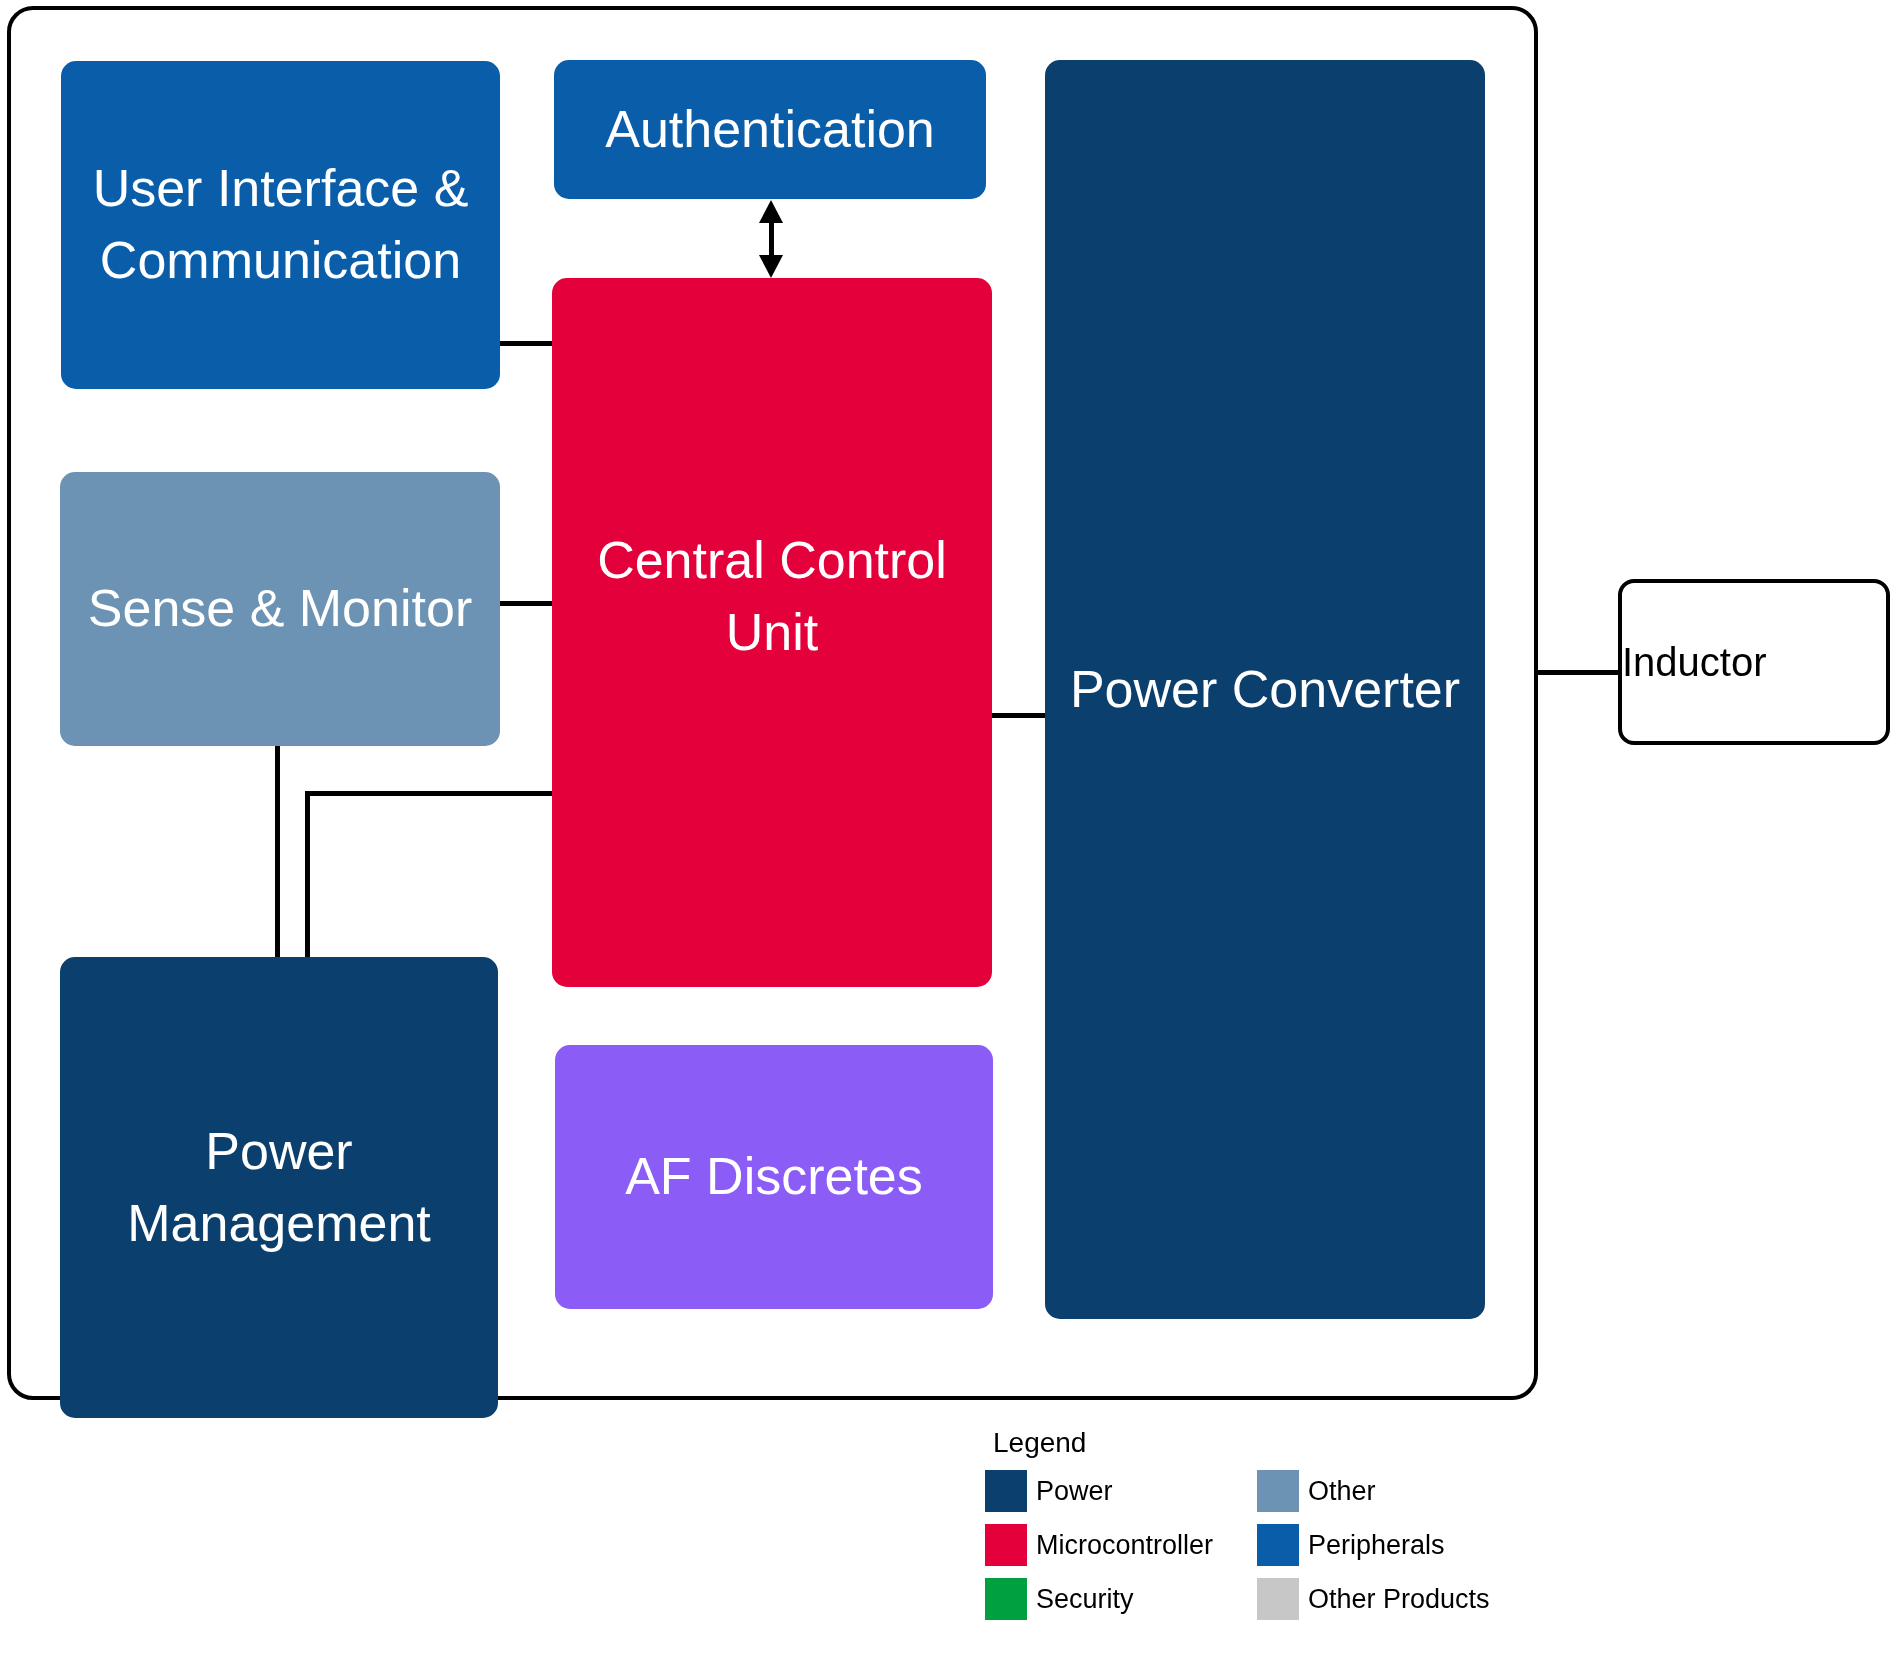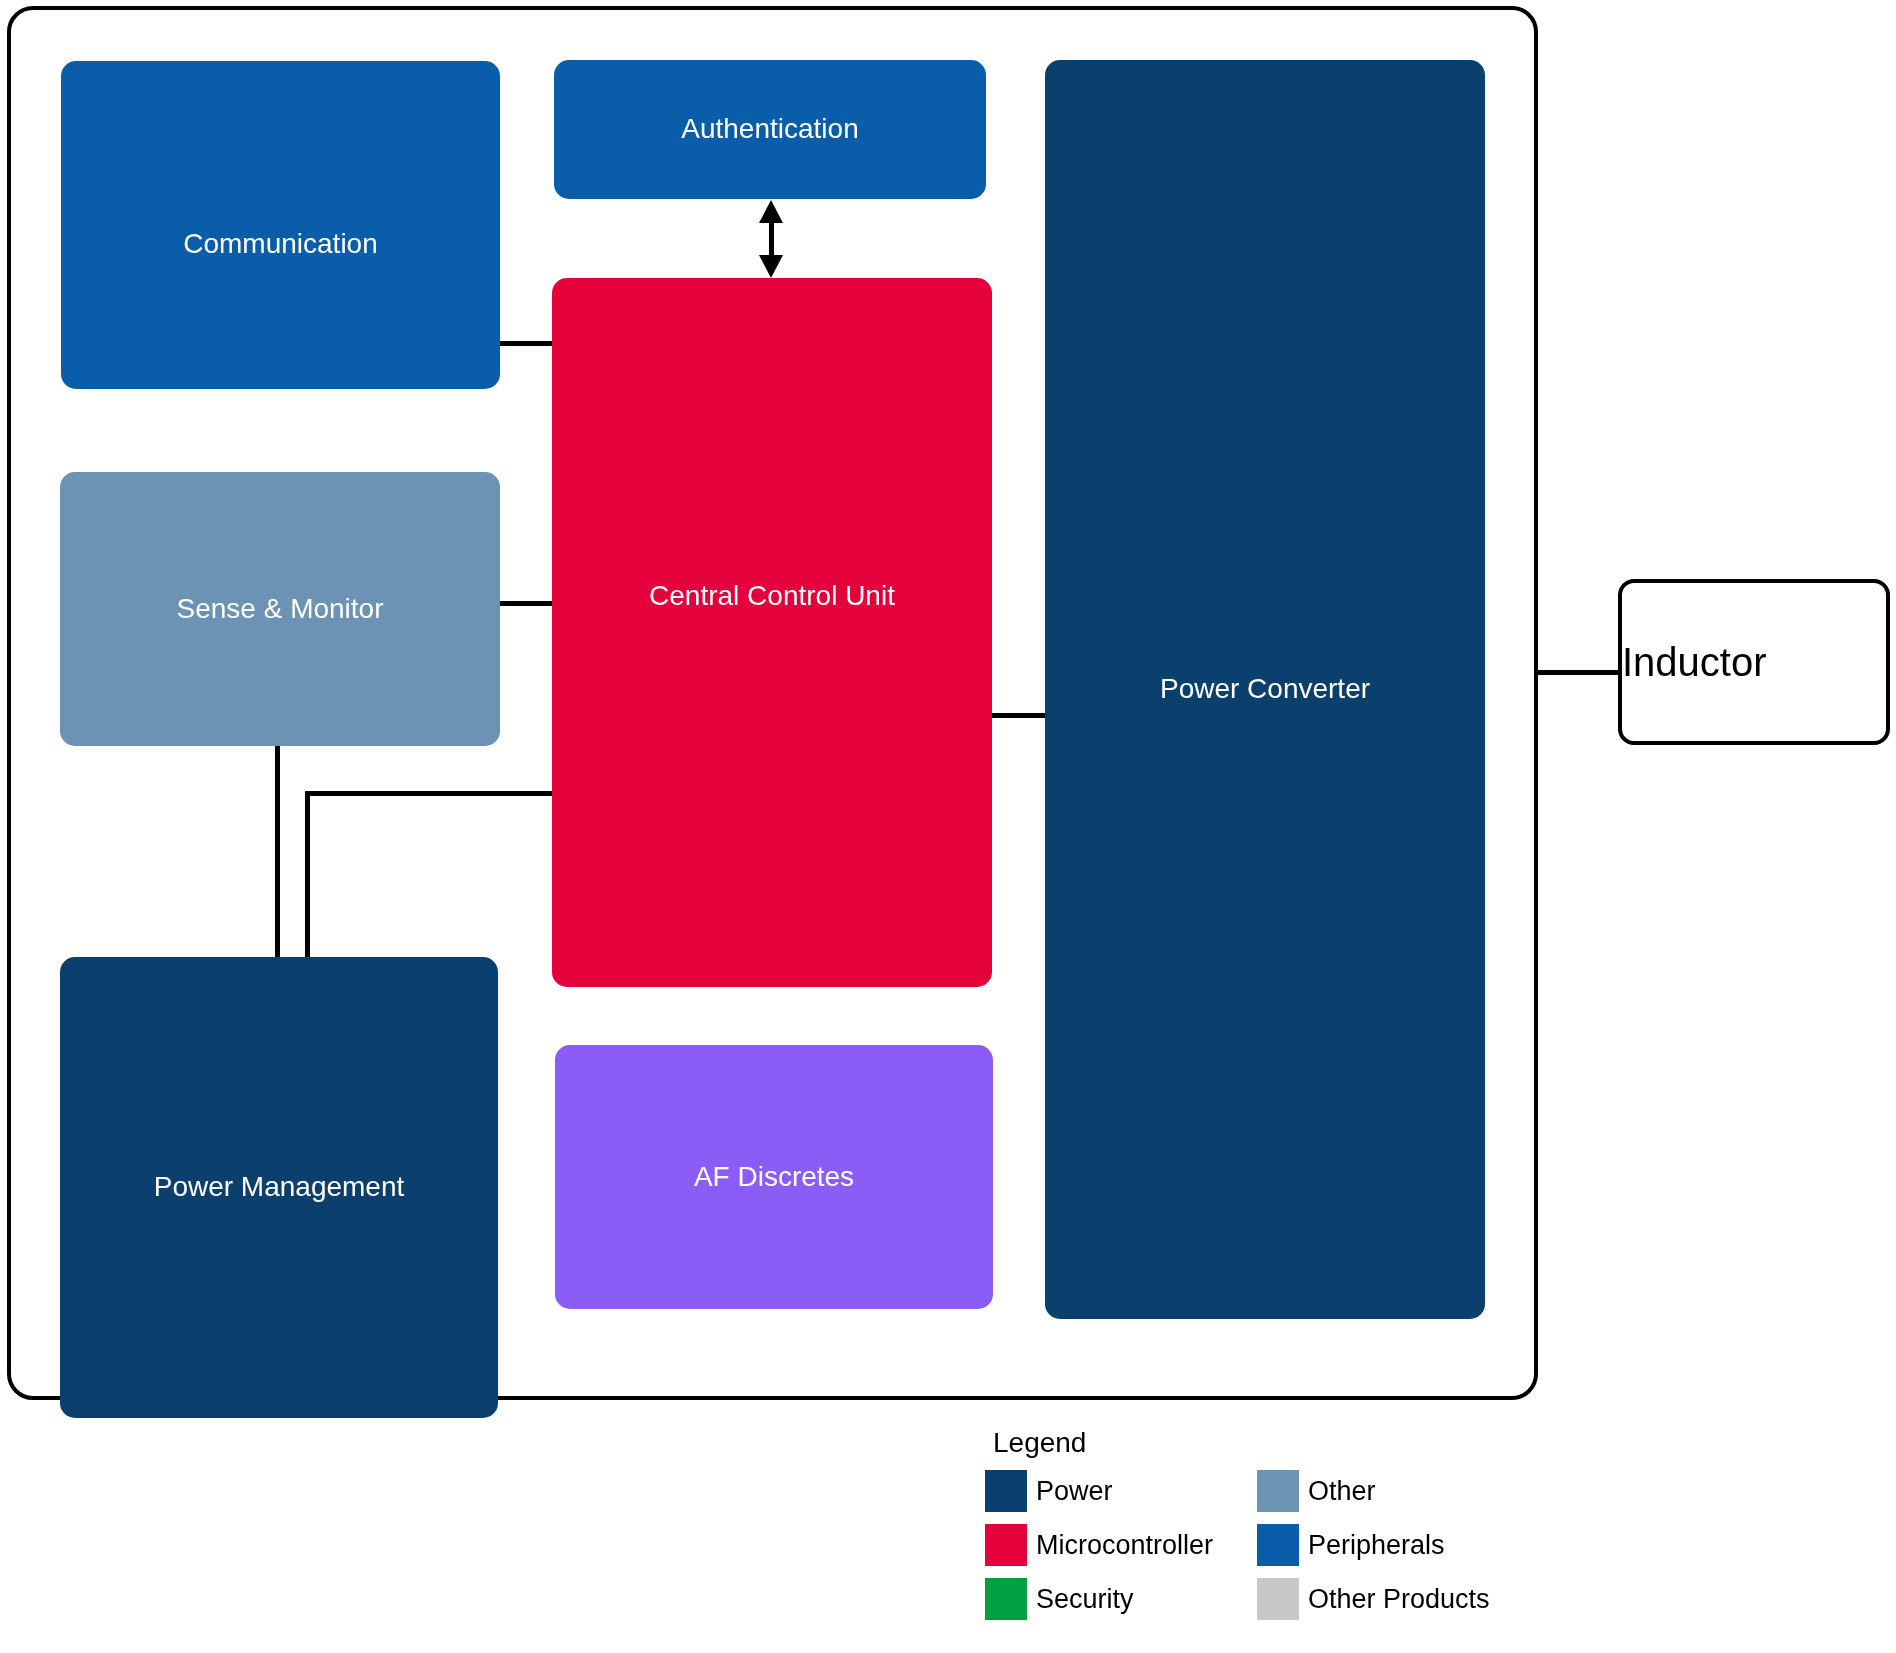--- a/index.html
+++ b/index.html
@@ -1,21 +1,21 @@
 <!DOCTYPE html>
 <html><head>
 <meta charset="utf-8">
 <style>
   html,body{margin:0;padding:0;background:#ffffff;}
   .stage{position:relative;width:1896px;height:1653px;background:#ffffff;
          font-family:"Liberation Sans","DejaVu Sans",sans-serif;overflow:hidden;}
   .outer{position:absolute;left:7px;top:6px;width:1531px;height:1394px;
          border:4px solid #000;border-radius:26px;box-sizing:border-box;background:#fff;}
   .block{position:absolute;border-radius:15px;display:flex;align-items:center;justify-content:center;
-         color:#ffffff;font-size:28px;line-height:1.38;text-align:center;}
+         color:#ffffff;font-size:52px;line-height:1.38;text-align:center;}
   .block .lbl{white-space:pre-line;}
   .ccu{padding-bottom:72px;box-sizing:border-box;}
   .conn{position:absolute;background:#000;}
   .tri{position:absolute;width:0;height:0;}
   .tri-up{border-left:12px solid transparent;border-right:12px solid transparent;border-bottom:23px solid #000;}
   .tri-down{border-left:12px solid transparent;border-right:12px solid transparent;border-top:23px solid #000;}
   .inductor{position:absolute;left:1618px;top:579px;width:272px;height:166px;background:#fff;
             border:4px solid #000;border-radius:16px;box-sizing:border-box;
             display:flex;align-items:center;font-size:40px;color:#000;}
   .legend-title{position:absolute;left:993px;top:1427px;font-size:28px;color:#000;}
@@ -27,21 +27,21 @@
   .legend-label{margin-left:9px;font-size:27px;color:#000;white-space:nowrap;}
 </style>
 </head>
 <body>
 
 <div class="stage">
 
   <div class="outer"></div>
 
   <div class="block" style="left: 61px; top: 61px; width: 439px; height: 328px; background-color: rgb(10, 93, 169);">
-    <div class="lbl"><br><span>Communication</span></div>
+    <div class="lbl"><span>User Interface &amp;</span><br><span>Communication</span></div>
   </div>
 
   <div class="block" style="left: 554px; top: 60px; width: 432px; height: 139px; background-color: rgb(10, 93, 169);">
     <div class="lbl">Authentication</div>
   </div>
 
   <div class="block ccu" style="left: 552px; top: 278px; width: 440px; height: 709px; background-color: rgb(228, 0, 58);">
     <div class="lbl">Central Control Unit</div>
   </div>
 

